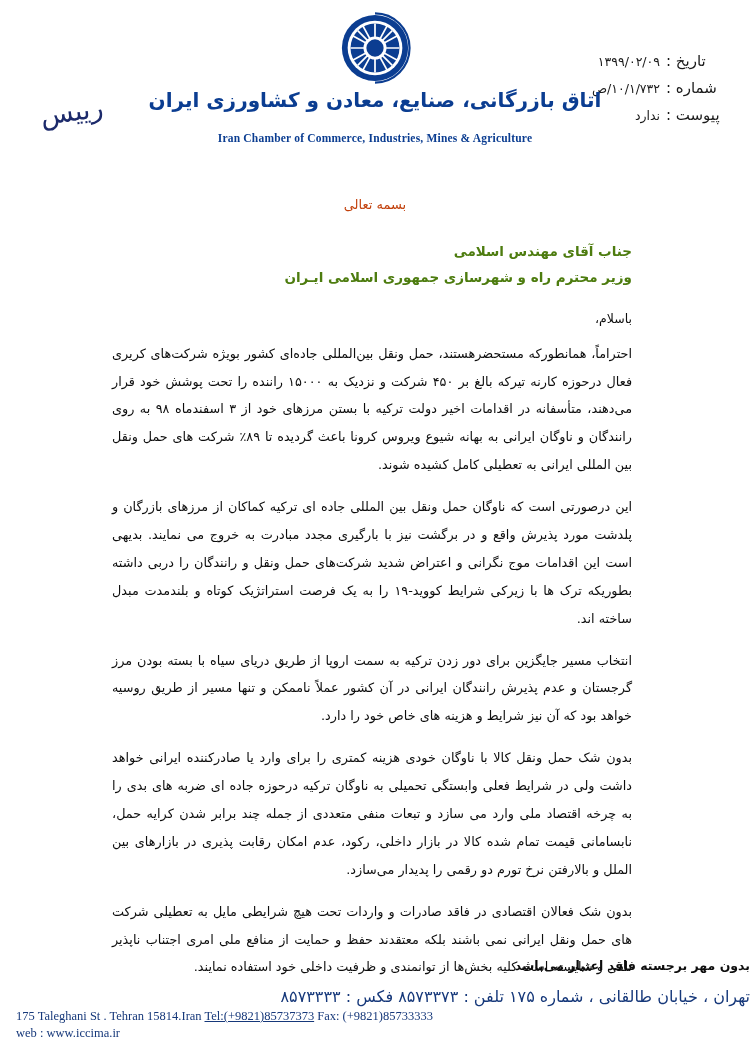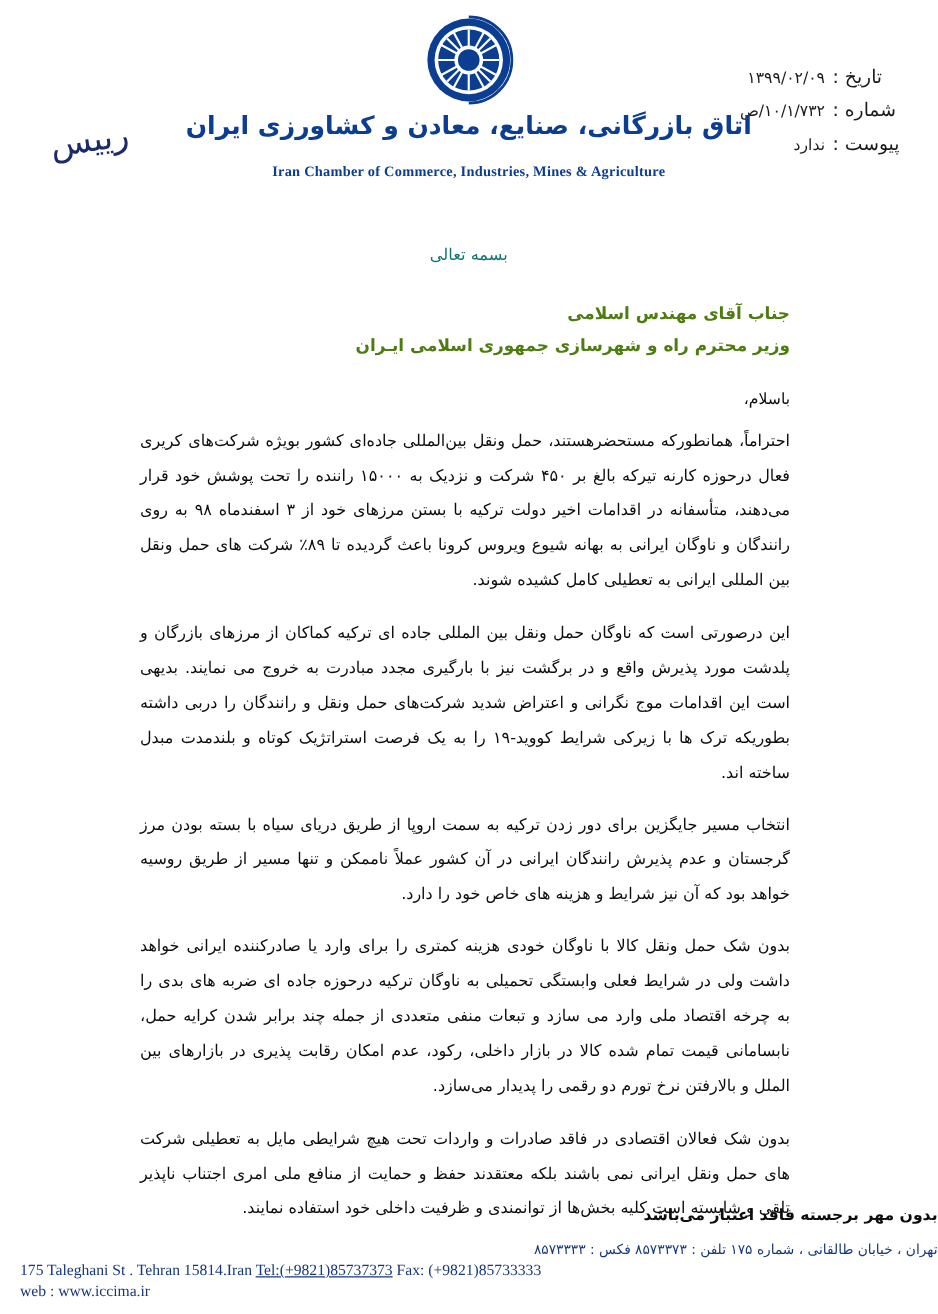--- a/index.html
+++ b/index.html
@@ -98,21 +98,21 @@
     font-size: 27px;
     color: #1c2a6b;
     transform: rotate(-8deg);
     font-family: "DejaVu Serif", serif;
     direction: rtl;
   }
 
   .besmeh {
     text-align: center;
     font-size: 13px;
-    color: #0f766e;
+    color: #c2410c;
     direction: rtl;
     margin-top: 2px;
   }
 
   
   .addressee {
     direction: rtl;
     margin: 26px 118px 0 118px;
     font-size: 13.5px;
     font-weight: bold;
@@ -149,21 +149,21 @@
   }
   .stamp-note {
     direction: rtl;
     font-size: 12.5px;
     font-weight: bold;
     color: #0d0d0d;
     margin-bottom: 14px;
   }
   .footer-fa {
     direction: rtl;
-    font-size: 11px;
+    font-size: 16px;
     color: #16387a;
     margin-bottom: 3px;
   }
   .footer-en {
     direction: ltr;
     font-size: 12.5px;
     color: #16387a;
     font-family: "Liberation Serif", serif;
     margin-bottom: 2px;
   }

